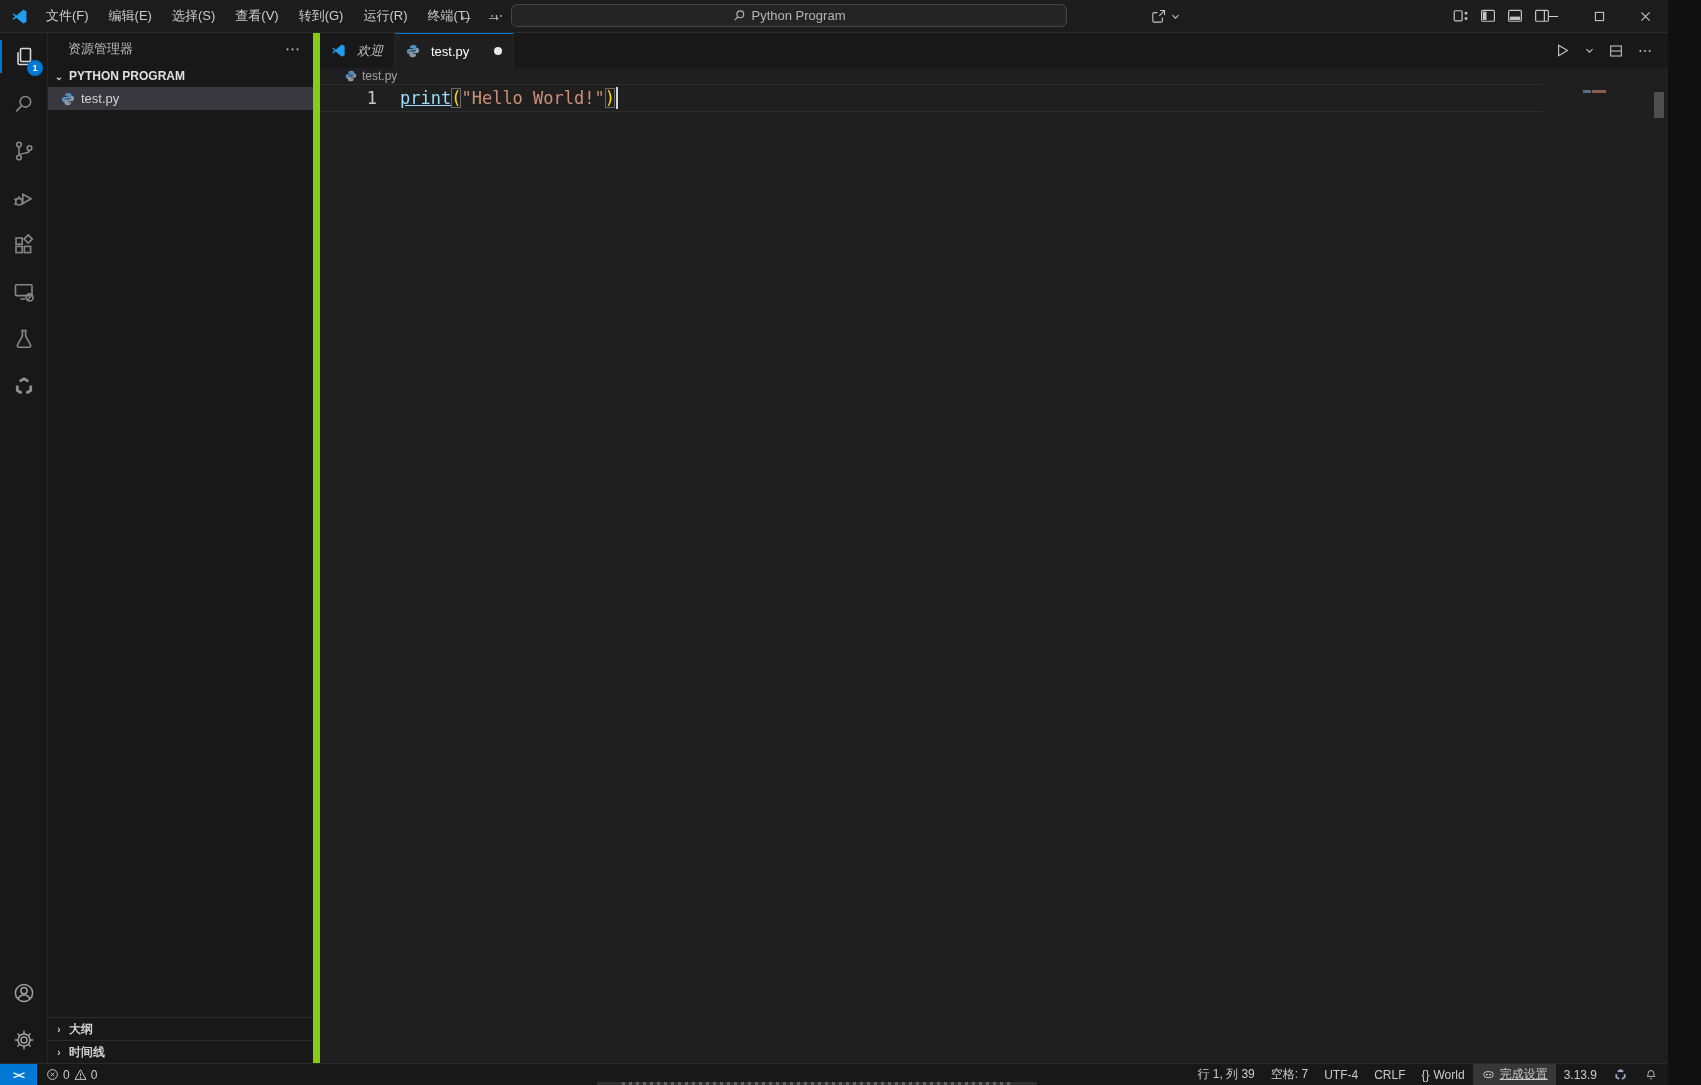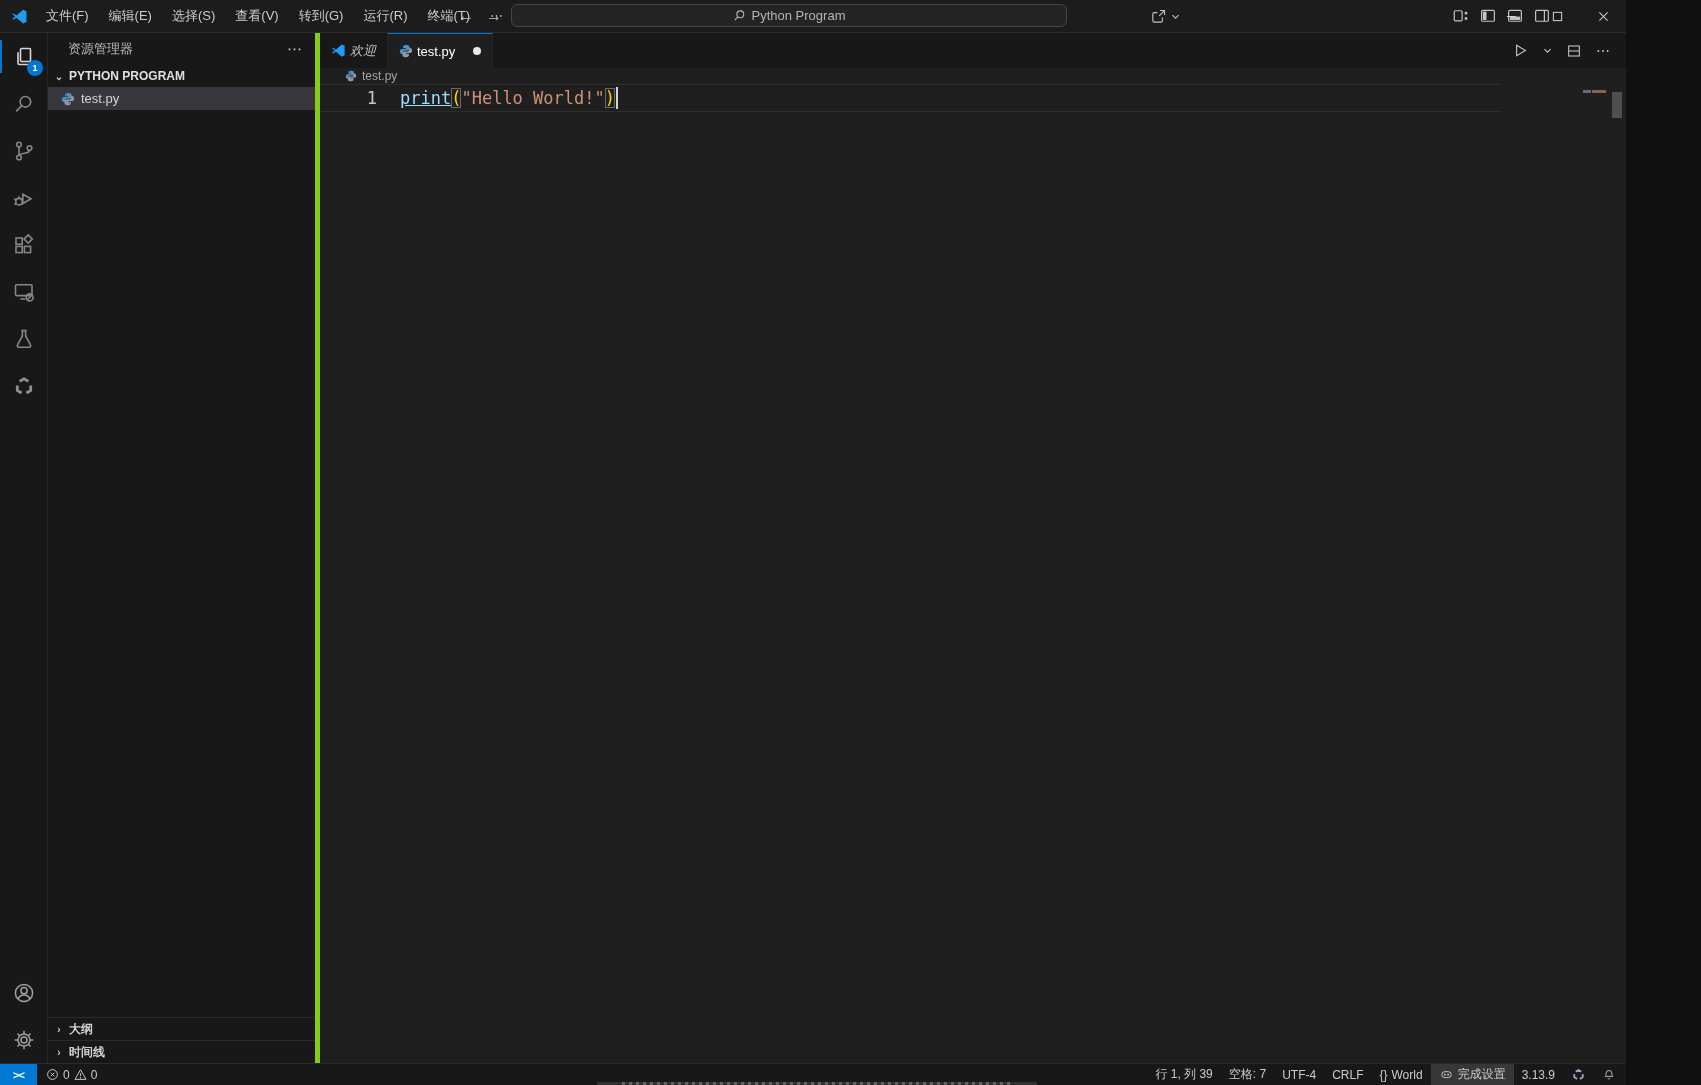--- a/index.html
+++ b/index.html
@@ -1,17 +1,17 @@
 <!DOCTYPE html>
 <html><head>
 <meta charset="utf-8">
 <style>
   html,body{margin:0;padding:0;background:#101010;}
   #app{position:relative;width:1626px;height:1085px;overflow:hidden;background:#22c55e;
-       font-family:"Liberation Sans",sans-serif;color:#cccccc;-webkit-font-smoothing:antialiased;}
+       font-family:"Liberation Sans",sans-serif;color:#cccccc;padding-left:42px;-webkit-font-smoothing:antialiased;}
   svg{display:block;}
 
   
   .titlebar{position:absolute;top:0;left:0;right:0;height:33px;background:#1c1c1c;
             border-bottom:1px solid #2b2b2b;box-sizing:border-box;}
   .tb-logo{position:absolute;left:11px;top:8px;}
   .menus{position:absolute;left:36px;top:0;height:32px;display:flex;align-items:center;}
   .menu-item{padding:0 10px;font-size:13px;color:#cccccc;line-height:32px;cursor:default;border-radius:5px;}
   .nav-arrows{position:absolute;left:458px;top:0;height:32px;display:flex;align-items:center;gap:12px;color:#c8c8c8;}
   .nav-arrows span{font-size:16px;}
@@ -28,34 +28,34 @@
                border-right:1px solid #262626;box-sizing:border-box;display:flex;flex-direction:column;align-items:center;}
   .ab-icon{position:relative;width:47px;height:47px;display:flex;align-items:center;justify-content:center;color:#868686;}
   .ab-icon.active{color:#d7d7d7;}
   .ab-icon.active::before{content:'';position:absolute;left:0;top:7px;bottom:7px;width:2px;background:#0078d4;}
   .ab-badge{position:absolute;right:4px;bottom:4px;min-width:16px;height:16px;border-radius:50%;background:#0078d4;
             color:#ffffff;font-size:9px;font-weight:700;display:flex;align-items:center;justify-content:center;}
   .ab-spacer{flex:1;}
 
   
   .sidebar{position:absolute;left:48px;top:33px;bottom:22px;width:272px;background:#181818;
-           border-right:5px solid #84cc16;box-sizing:border-box;display:flex;flex-direction:column;}
+           border-right:7px solid #84cc16;box-sizing:border-box;display:flex;flex-direction:column;}
   .sb-header{height:32px;display:flex;align-items:center;padding:0 12px 0 20px;font-size:13px;color:#bbbbbb;}
   .sb-more{margin-left:auto;color:#cccccc;font-size:15px;letter-spacing:1px;}
   .sb-section{height:22px;display:flex;align-items:center;gap:3px;padding-left:4px;font-size:12px;font-weight:700;color:#e0e0e0;}
   .sb-chev{font-size:10px;color:#cccccc;width:14px;text-align:center;}
   .sb-file{height:23px;display:flex;align-items:center;gap:6px;padding-left:13px;font-size:13px;color:#d4d4d4;background:#37373d;}
   .sb-fill{flex:1;}
   .sb-panel{height:22px;display:flex;align-items:center;gap:3px;padding-left:4px;font-size:12px;font-weight:700;
             color:#d0d0d0;border-top:1px solid #2b2b2b;}
 
   
   .editorgroup{position:absolute;left:320px;top:33px;right:0;bottom:22px;display:flex;flex-direction:column;background:#1f1f1f;}
   .tabbar{height:35px;background:#181818;display:flex;align-items:stretch;flex:none;}
-  .tab{display:flex;align-items:center;gap:4px;padding:0 11px;font-size:13px;border-right:1px solid #252525;box-sizing:border-box;}
+  .tab{display:flex;align-items:center;gap:11px;padding:0 11px;font-size:13px;border-right:1px solid #252525;box-sizing:border-box;}
   .tab.inactive{color:#bdbdbd;}
   .tab.inactive .tab-label{font-style:italic;}
   .tab.active{background:#1f1f1f;color:#ffffff;border-top:1.5px solid #0078d4;}
   .tab-dot{width:8px;height:8px;border-radius:50%;background:#e8e8e8;margin-left:14px;}
   .editor-actions{margin-left:auto;display:flex;align-items:center;gap:13px;padding-right:15px;color:#c5c5c5;}
   .breadcrumbs{height:16px;background:#1f1f1f;display:flex;align-items:center;gap:5px;padding-left:25px;
                font-size:12px;color:#a3a3a3;flex:none;}
   .code-area{position:relative;flex:1;background:#1f1f1f;font-family:"DejaVu Sans Mono",monospace;overflow:hidden;}
   .current-line{position:absolute;left:0;top:0;right:125px;height:28px;border-top:1px solid #2d2d2d;
                 border-bottom:1px solid #2d2d2d;box-sizing:border-box;}
@@ -72,21 +72,21 @@
   .v-scrollbar{position:absolute;right:4px;top:8px;width:10px;height:26px;background:#4f4f4f;}
 
   
   .statusbar{position:absolute;left:0;right:0;bottom:0;height:22px;background:#181818;border-top:1px solid #2b2b2b;
              box-sizing:border-box;display:flex;align-items:center;font-size:12px;color:#cbcbcb;}
   .sb-remote{width:37px;height:100%;background:#0078d4;color:#ffffff;display:flex;align-items:center;
              justify-content:center;font-weight:700;font-size:11px;letter-spacing:-1px;}
   .sb-problems{display:flex;align-items:center;gap:4px;padding:0 9px;}
   .sb-right{margin-left:auto;display:flex;align-items:center;height:100%;}
   .sb-item{padding:0 8px;display:flex;align-items:center;gap:4px;height:100%;}
-  .sb-item.prominent{background:#373737;}
+  .sb-item.prominent{background:#373737;text-decoration:underline;}
   .toast-sliver{position:absolute;left:597px;bottom:0;width:440px;height:3px;background:#303030;overflow:hidden;}
   .toast-sliver i{position:absolute;top:0;left:25px;right:25px;height:3px;
       background:repeating-linear-gradient(90deg,#8a8a8a 0 3px,transparent 3px 7px);opacity:.55;}
 </style>
 </head>
 <body>
 
 <div id="app">
 
   <div class="titlebar">

